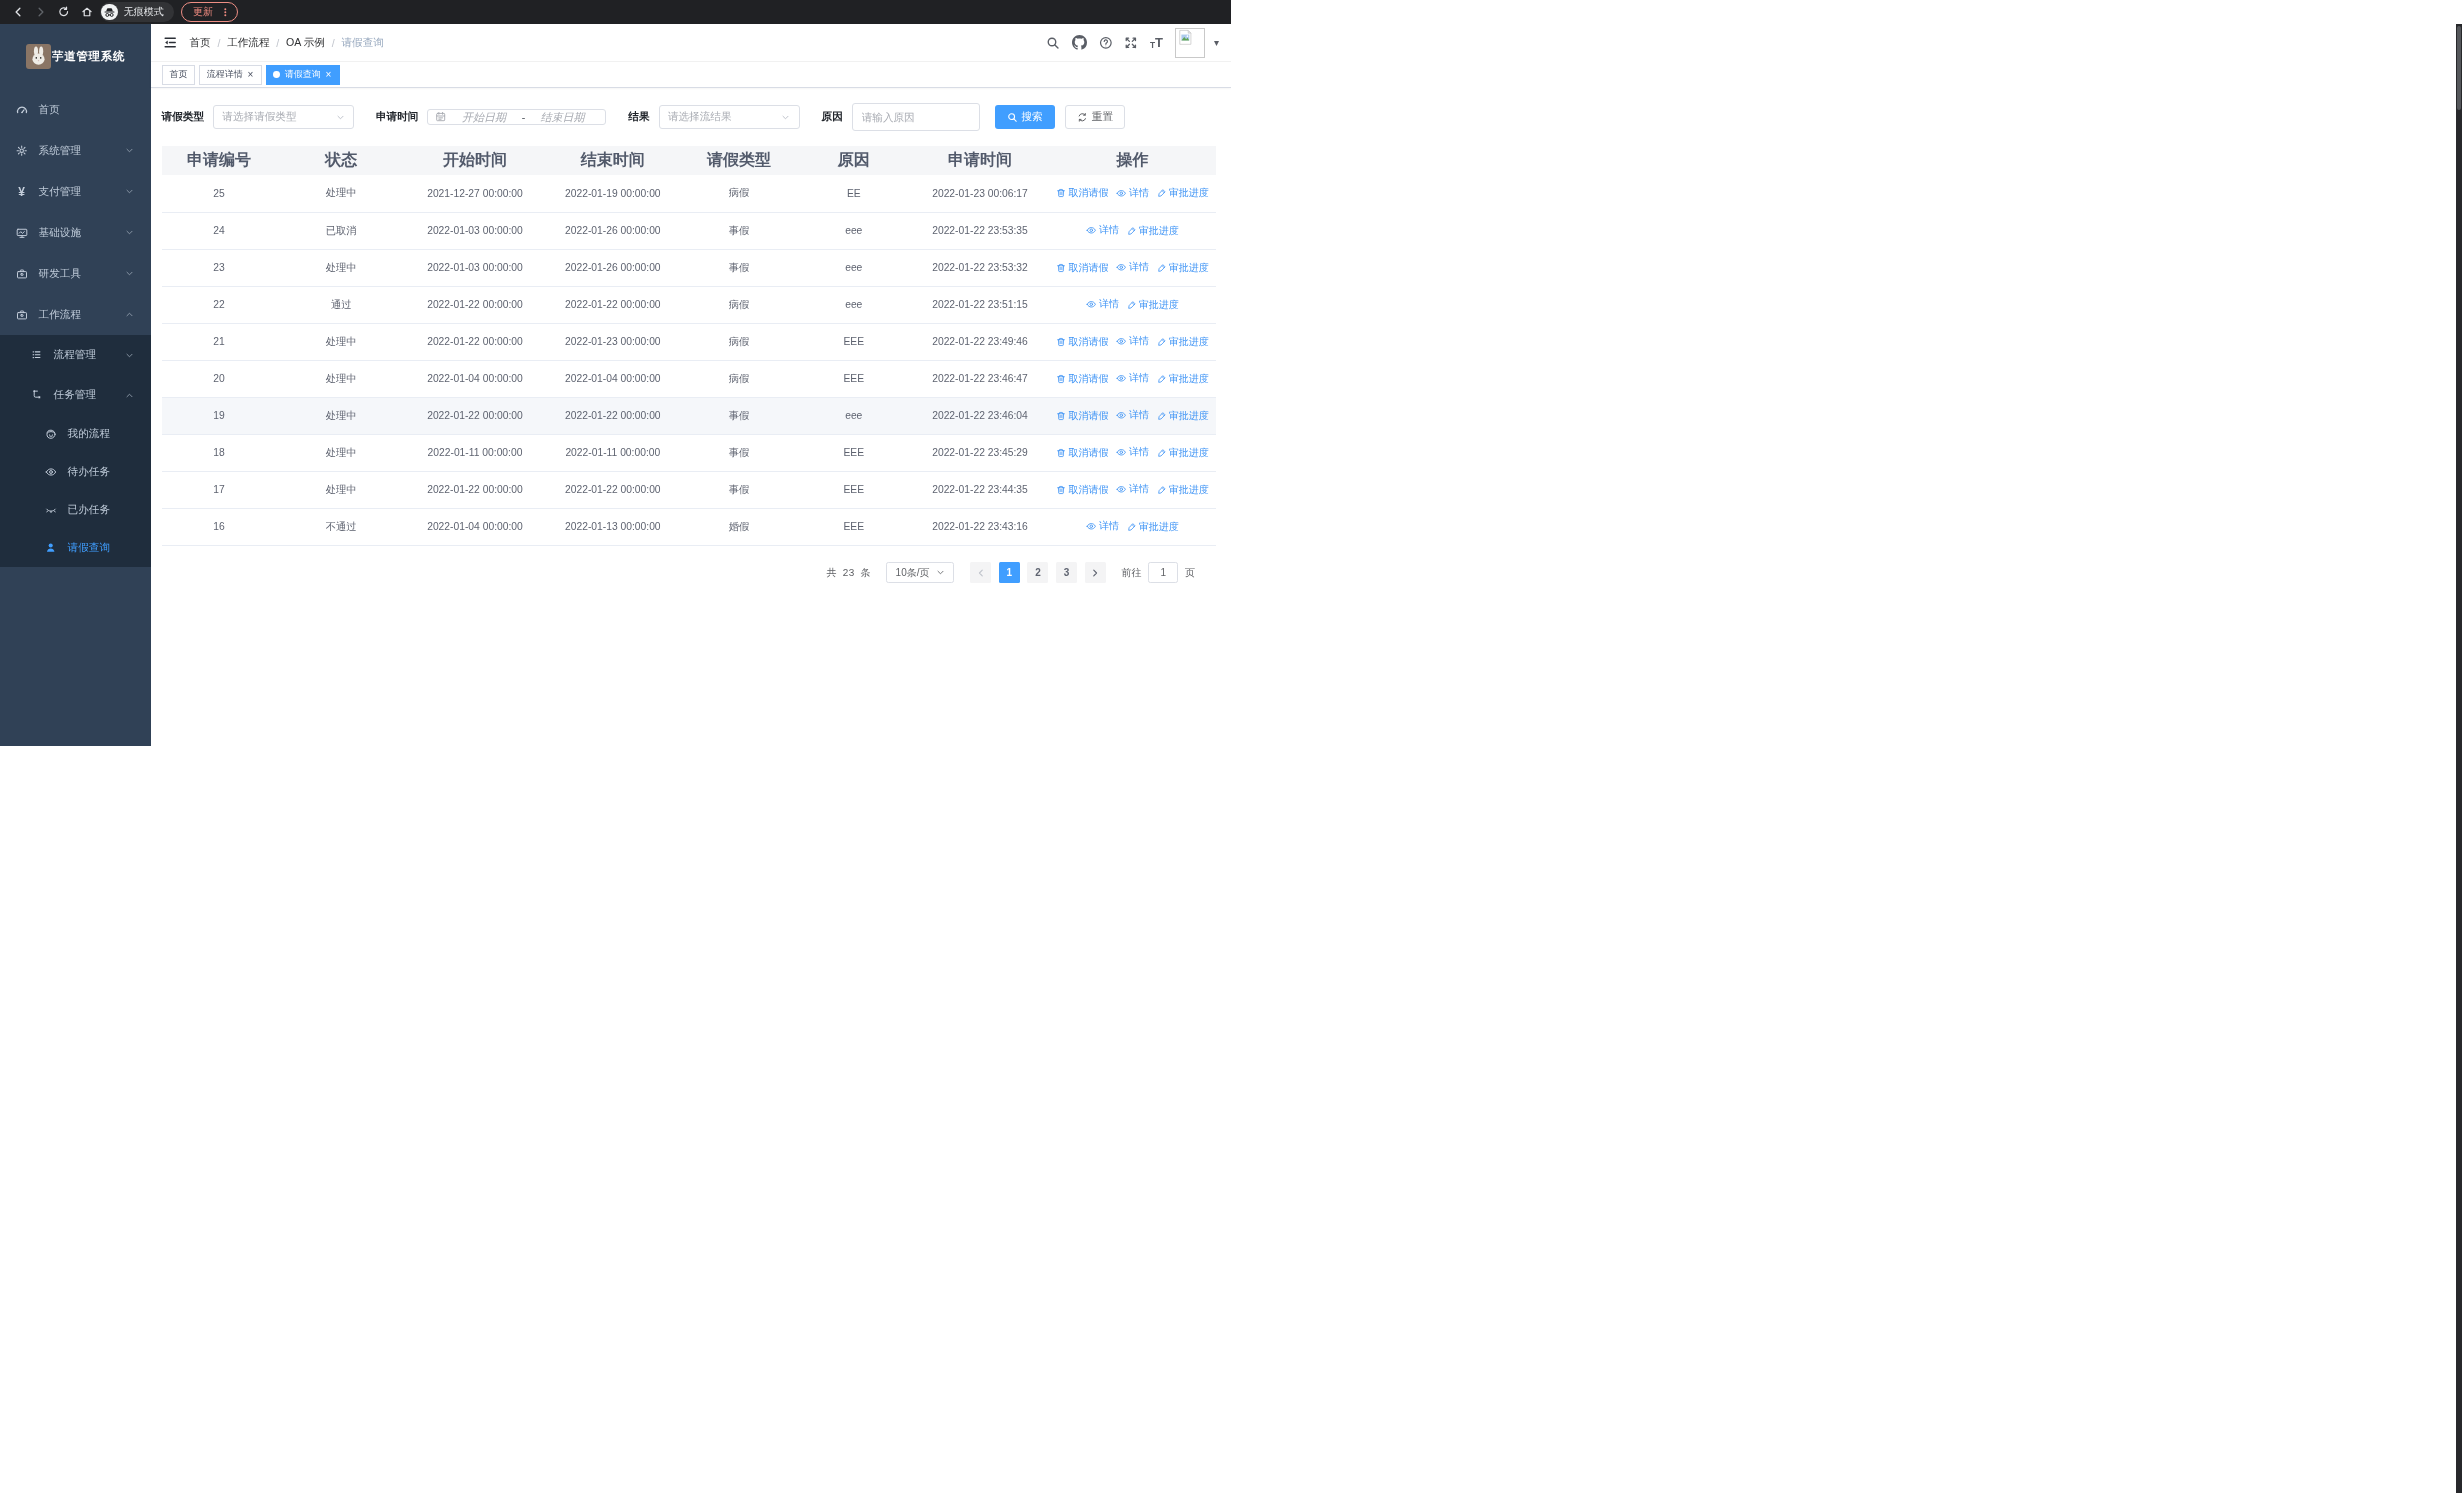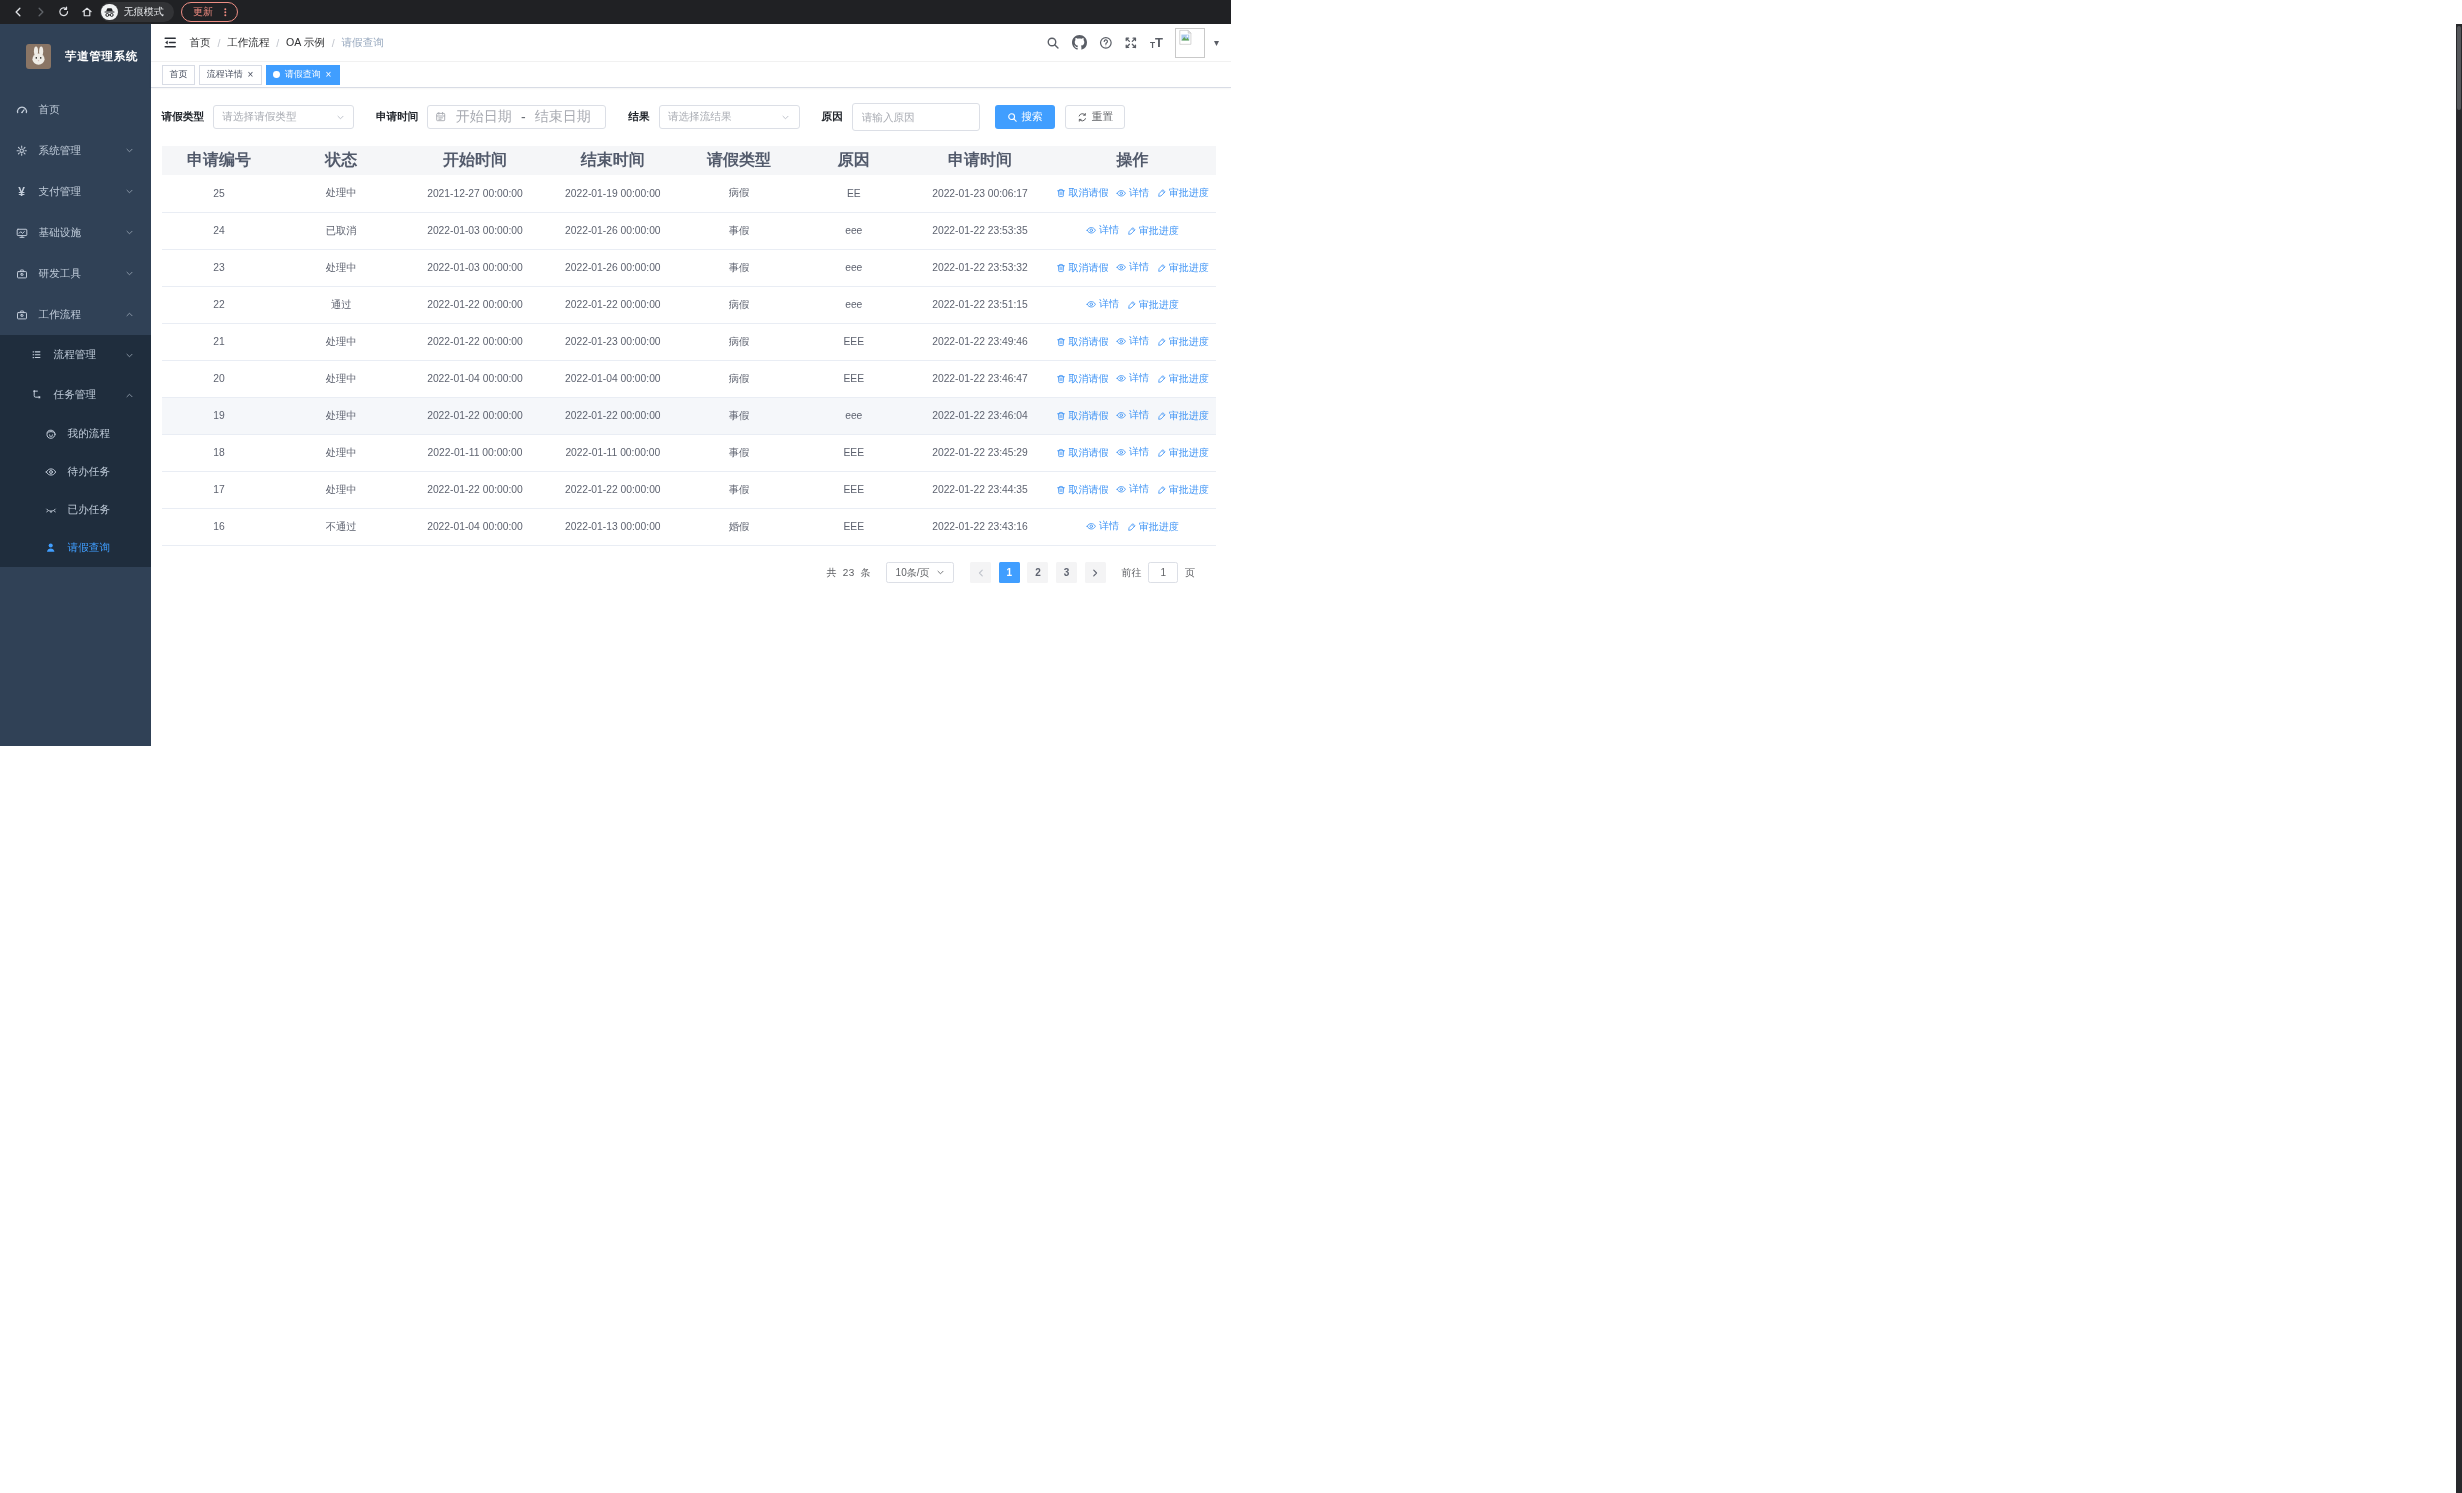--- a/index.html
+++ b/index.html
@@ -17,21 +17,21 @@
 .url-host { color:#e8eaed; }
 .url-path { color:#9aa0a6; }
 .star-btn { margin-left:auto; color:#9aa0a6; cursor:pointer; }
 .incog-pill { height:20px; background:#323336; border-radius:10px; display:flex; align-items:center; gap:6px; padding:0 10px 0 1.5px; color:#e8eaed; font-size:10px; }
 .incog-avatar { width:16.7px; height:16.7px; border-radius:50%; background:#f1f3f4; display:flex; align-items:center; justify-content:center; }
 .update-pill { height:20px; border:0.8px solid #ee8e84; border-radius:10px; color:#f08b80; display:flex; align-items:center; gap:6.8px; padding:0 6.8px 0 10.6px; font-size:10px; margin-left:7.6px; cursor:pointer; }
 
 
 .app { display:flex; height:722px; }
 .sidebar { width:151px; flex-shrink:0; background:#304156; display:flex; flex-direction:column; overflow:hidden; }
-.logo-row { height:65px; display:flex; align-items:center; padding-left:26px; gap:14px; flex-shrink:0; }
+.logo-row { height:65px; display:flex; align-items:center; padding-left:26px; gap:1px; flex-shrink:0; }
 .logo-img { width:25px; height:25px; border-radius:3px; overflow:hidden; flex-shrink:0; }
 .logo-title { color:#fff; font-size:11.4px; font-weight:700; letter-spacing:0.8px; white-space:nowrap; }
 .menu { flex:1; }
 .menu-item { display:flex; align-items:center; color:#bfcbd9; font-size:10.6px; cursor:pointer; }
 .menu-item.lvl0 { height:41px; padding-left:15px; }
 .menu-item.lvl1 { height:40px; padding-left:30px; }
 .menu-item.lvl2 { height:38px; padding-left:44px; }
 .menu-item.in-sub { background:#1f2d3d; }
 .menu-item.active, .menu-item.active .mi-icon { color:#409eff; }
 .mi-icon { width:13px; display:flex; justify-content:center; margin-right:10.6px; color:#c4cedb; flex-shrink:0; }
@@ -60,21 +60,21 @@
 .content { flex:1; padding:15px 15px 0 10.6px; overflow:hidden; }
 
 
 .filter-row { display:flex; align-items:center; margin-bottom:15px; }
 .f-item { display:flex; align-items:center; margin-right:22px; }
 .f-label { font-size:10.6px; font-weight:700; color:#21252b; margin-right:9px; white-space:nowrap; }
 .sel { height:24px; border:0.8px solid #dcdfe6; border-radius:3px; background:#fff; display:flex; align-items:center; padding:0 8.4px; color:#a8abb2; font-size:10.6px; cursor:pointer; }
 .sel-label { flex:1; white-space:nowrap; overflow:hidden; }
 .sel-caret { color:#b4b9c2; margin-left:6px; }
 .w-sel { width:141px; }
-.date-range { width:179px; height:24px; border:0.8px solid #dcdfe6; border-radius:3px; display:flex; align-items:center; padding:0 6.8px; color:#a8abb2; font-size:14px; cursor:text; }
+.date-range { width:179px; height:16px; border:0.8px solid #dcdfe6; border-radius:3px; display:flex; align-items:center; padding:0 6.8px; color:#a8abb2; font-size:11px; cursor:text;font-style:italic; }
 .dr-ico { color:#a8abb2; margin-right:1.5px; }
 .dr-part { flex:1; text-align:center; white-space:nowrap; }
 .dr-sep { color:#6b6f76; padding:0 1.5px; }
 .txt-input { width:128px; height:28px; border:0.8px solid #dcdfe6; border-radius:3px; padding:0 9px; font-size:10.6px; color:#606266; outline:none; font-family:inherit; }
 .txt-input::placeholder { color:#a8abb2; }
 .btn { height:24px; border-radius:3px; font-size:10.6px; display:inline-flex; align-items:center; gap:3.8px; padding:0 11.4px; cursor:pointer; border:0.8px solid transparent; white-space:nowrap; }
 .btn-primary { background:#409eff; color:#fff; }
 .btn-plain { background:#fff; border-color:#dcdfe6; color:#606266; }
 .btn-search { margin-right:10px; }
 

